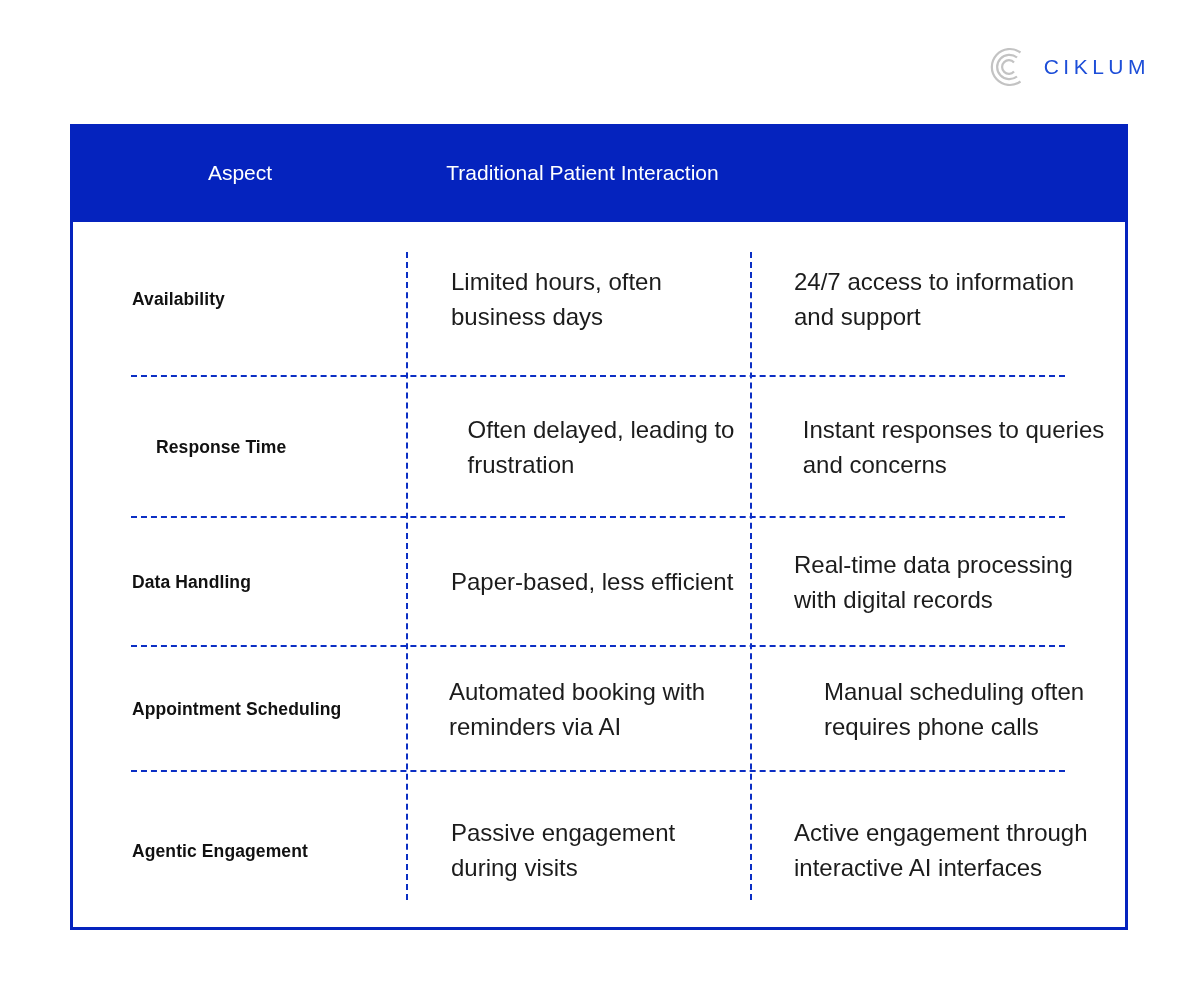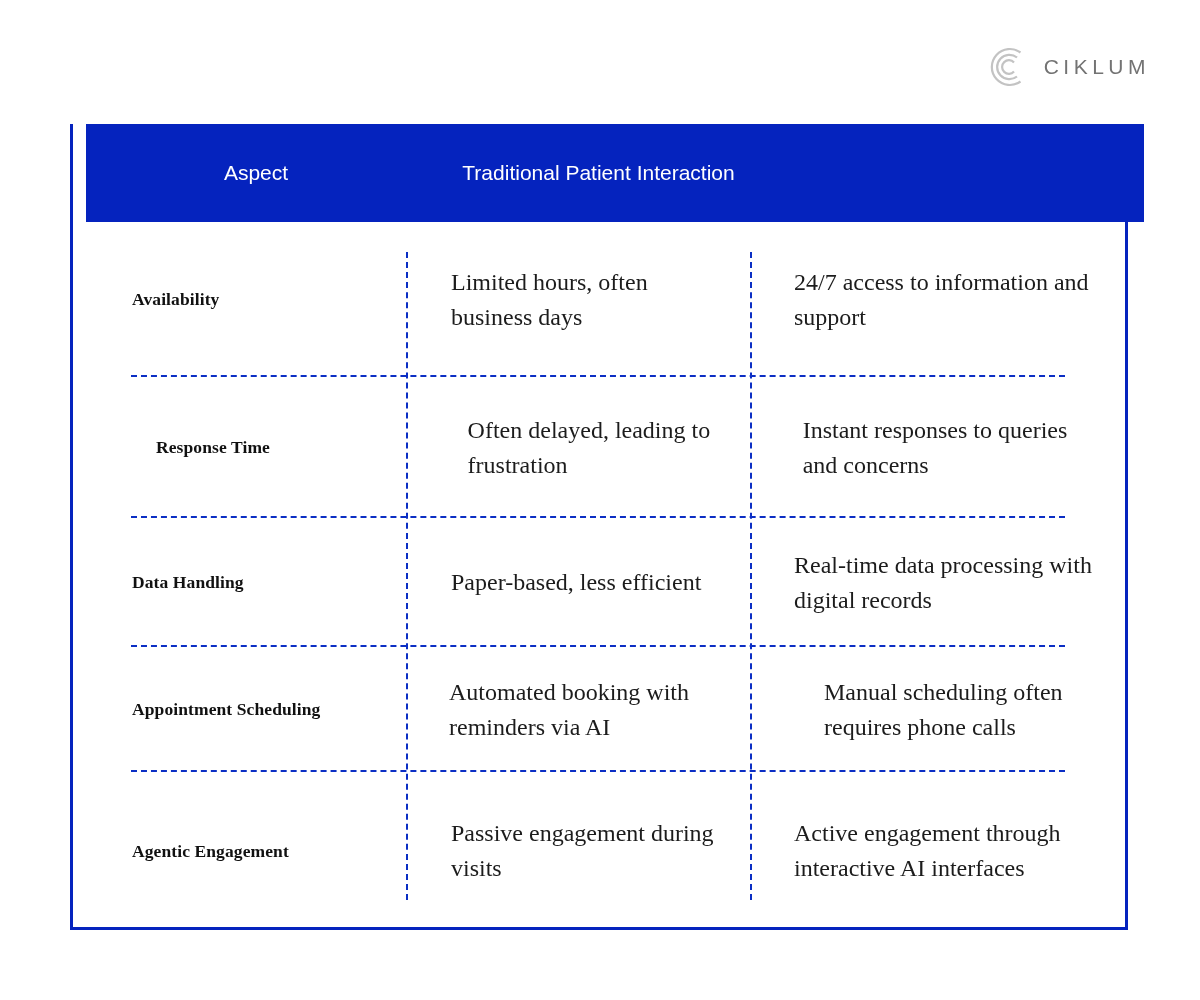--- a/index.html
+++ b/index.html
@@ -12,21 +12,21 @@
   .page { position:relative; width:1200px; height:1000px; overflow:hidden; }
 
   
   .brand {
     position:absolute; top:45px; right:50px;
     display:flex; align-items:center; gap:14px;
   }
   .brand-mark { width:44px; height:44px; display:block; }
   .brand-word {
     font-size:21px; letter-spacing:4.5px;
-    color:#737373; font-weight:400;
+    color:#1d4ed8; font-weight:400;
     font-family:"Liberation Sans", sans-serif;
   }
 
   
   .table-wrap {
     position:absolute; left:70px; top:124px;
     width:1058px; height:806px;
   }
   .table {
     width:100%; height:100%;
@@ -35,36 +35,36 @@
     border-bottom:3px solid var(--brandblue,#0523be);
     background:#ffffff;
     position:relative;
   }
 
   
   .thead {
     position:absolute; left:-3px; top:0;
     width:calc(100% + 6px); height:98px;
     background:#0523be;
-    display:flex; align-items:center;margin-left:16px;
+    display:flex; align-items:center;
   }
   .th {
     color:#ffffff; font-size:21px; font-weight:400;
     line-height:1.48; text-align:center; padding:0 10px;
   }
   .th-aspect  { width:340px; }
   .th-col2    { width:345px; }
   .th-col3    { width:373px; }
 
   
   .tbody {
     position:absolute; left:0; top:98px;
     width:100%; height:708px;
   }
-  .row { display:flex; width:100%; position:relative;font-family:Liberation Serif, serif; }
+  .row { display:flex; width:100%; position:relative; }
   .row-0 { height:155px; }
   .row-1 { height:141px;padding-left:24px; }
   .row-2 { height:129px; }
   .row-3 { height:125px; }
   .row-4 { height:158px; }
 
   .cell { display:flex; align-items:center; padding:0 8px; }
   .cell-aspect {
     width:334px;
     padding-left:59px; padding-right:10px;

